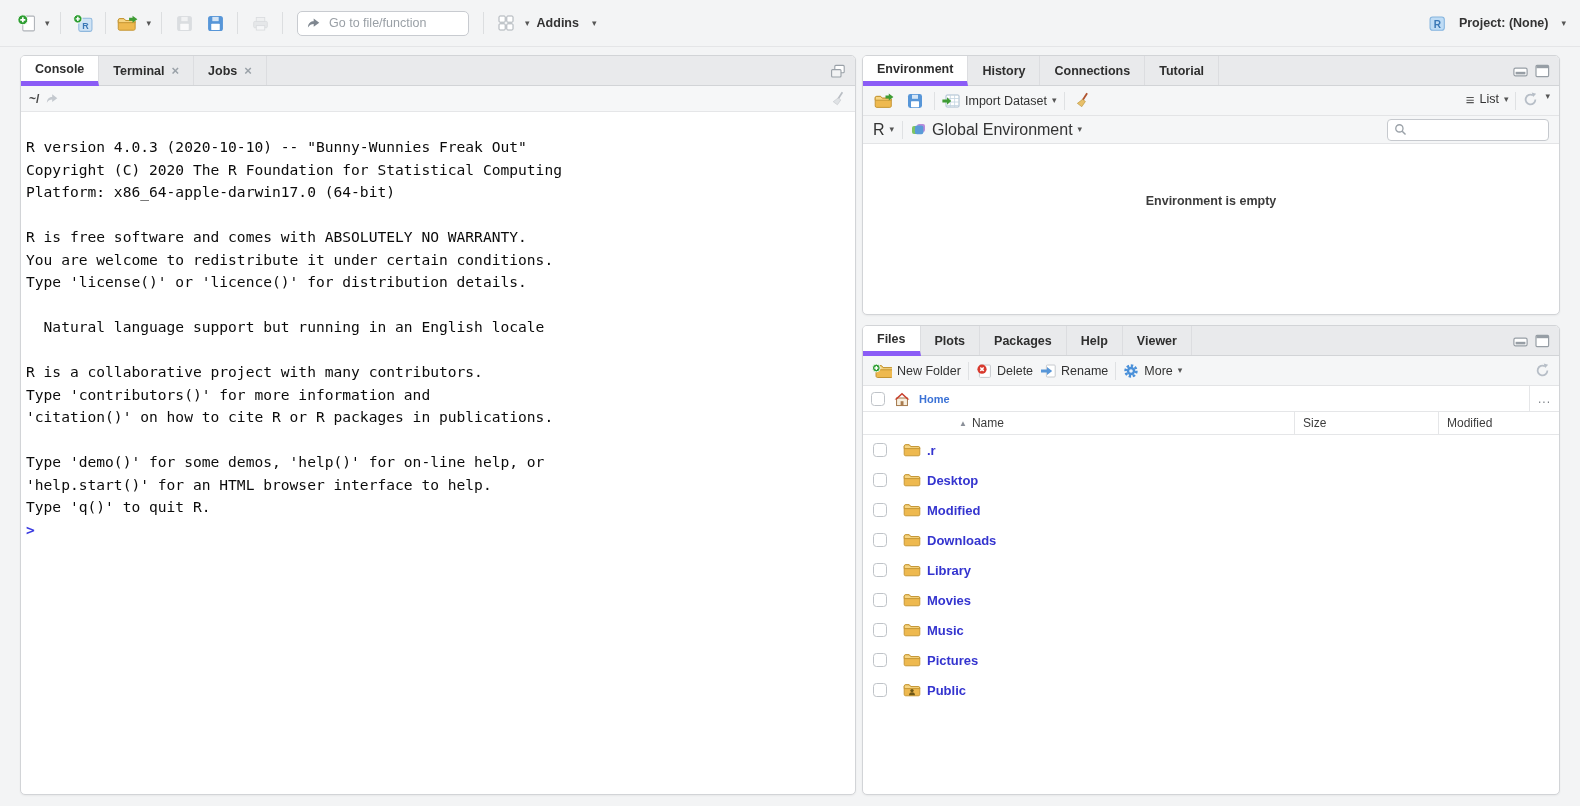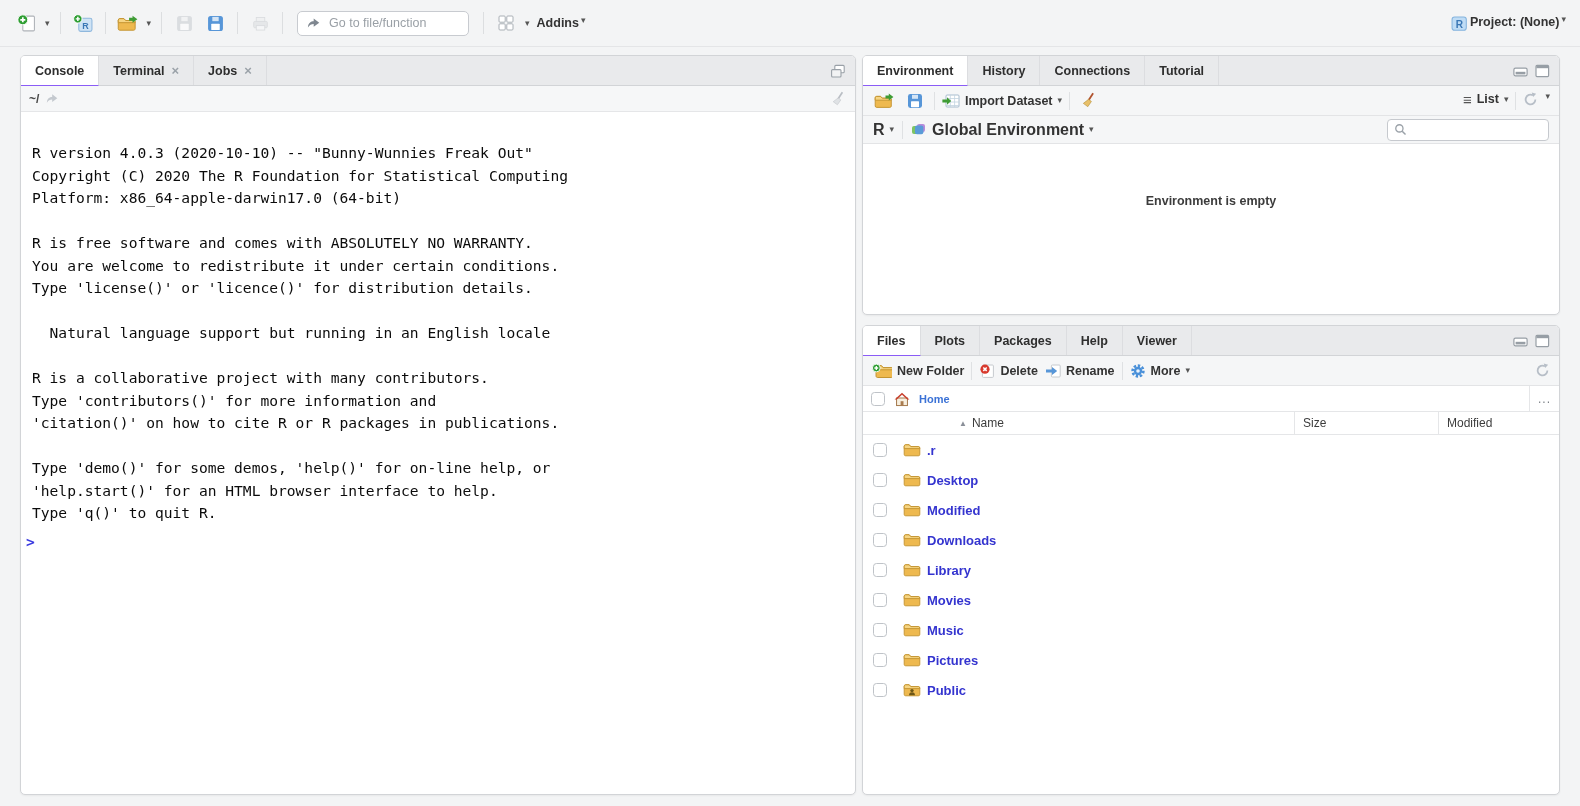--- a/index.html
+++ b/index.html
@@ -28,21 +28,21 @@
     display:flex; align-items:center; gap:6px;
     width:172px; height:25px; background:#fff;
     border:1px solid #c8cbd0; border-radius:5px; padding:0 8px; margin:0 4px;
   }
   .goto-box input {
     border:none; outline:none; flex:1; font-size:12.5px; font-family:"Liberation Sans",sans-serif;
     color:#333; background:transparent; min-width:0;
   }
   .goto-box input::placeholder { color:#9aa0a6; }
   .tb-label { font-size:12.5px; font-weight:700; color:#333; }
-  .addins-menu, .project-menu { display:flex; gap:2px; cursor:pointer; }
+  .addins-menu, .project-menu { display:flex; align-items:center; gap:13px; cursor:pointer; }
   .tb-spacer { flex:1; }
 
   
   .panel {
     position:absolute; background:#fff;
     border:1px solid #d2d4d7; border-radius:5px; overflow:hidden;
     box-shadow:0 1px 2px rgba(0,0,0,.05);
   }
   #console-panel { left:20px;  top:55px;  width:836px; height:740px; }
   #env-panel     { left:862px; top:55px;  width:698px; height:260px; }
@@ -50,47 +50,47 @@
 
   .tabbar {
     position:relative; height:30px; background:#e9eaec;
     border-bottom:1px solid #d2d4d7; display:flex; align-items:stretch;
   }
   .tab {
     display:flex; align-items:center; gap:7px; padding:0 14px;
     font-size:12.5px; font-weight:700; color:#2e2e2e;
     border-right:1px solid #dcdde0; cursor:pointer; white-space:nowrap;
   }
-  .tab.active { background:#fff; margin-bottom:-1px; border-bottom:1px solid #8b5cf6; }
+  .tab.active { background:#fff; margin-bottom:-1px; border-bottom:5px solid #8b5cf6; }
   .close-x { font-size:13px; color:#9aa1a8; line-height:1; cursor:pointer; }
   .close-x::after { content:"×"; }
   .winctl { position:absolute; right:9px; top:0; height:30px; display:flex; align-items:center; gap:7px; }
 
   .panel-toolbar {
     height:30px; background:#f5f6f7; border-bottom:1px solid #e3e4e6;
     display:flex; align-items:center; gap:7px; padding:0 9px;
     font-size:12.5px; color:#333;
   }
-  .pt-label { font-weight:700; color:#333; cursor:pointer; }
+  .pt-label { font-weight:400; color:#333; cursor:pointer; }
   .pt-group { display:flex; align-items:center; gap:5px; cursor:pointer; }
   .pt-right { margin-left:auto; display:flex; align-items:flex-start; gap:7px; }
   .sep-v { width:1px; height:18px; background:#dfe1e3; }
 
   
   .console-toolbar {
     height:26px; background:#f6f7f8; border-bottom:1px solid #e5e6e8;
     display:flex; align-items:center; gap:6px; padding:0 8px;
   }
   .wd-label { font-size:12px; font-weight:700; color:#4a4a4a; }
   .console-body {
     padding:24px 6px 6px 5px;
     font-family:"DejaVu Sans Mono", monospace;
     font-size:14.6px; line-height:22.5px; color:#0b0b0b;
   }
-  .console-body pre { margin:6px; font:inherit; white-space:pre; }
+  .console-body pre { margin:0; font:inherit; white-space:pre; }
   .prompt { color:#3a3ae0; font-weight:700; }
 
   
   .env-selector-row {
     height:28px; background:#f5f6f7; border-bottom:1px solid #e3e4e6;
     display:flex; align-items:center; gap:8px; padding:0 10px;
   }
   .env-search {
     margin-left:auto; width:162px; height:22px; background:#fff;
     border:1px solid #c6c9ce; border-radius:4px;

